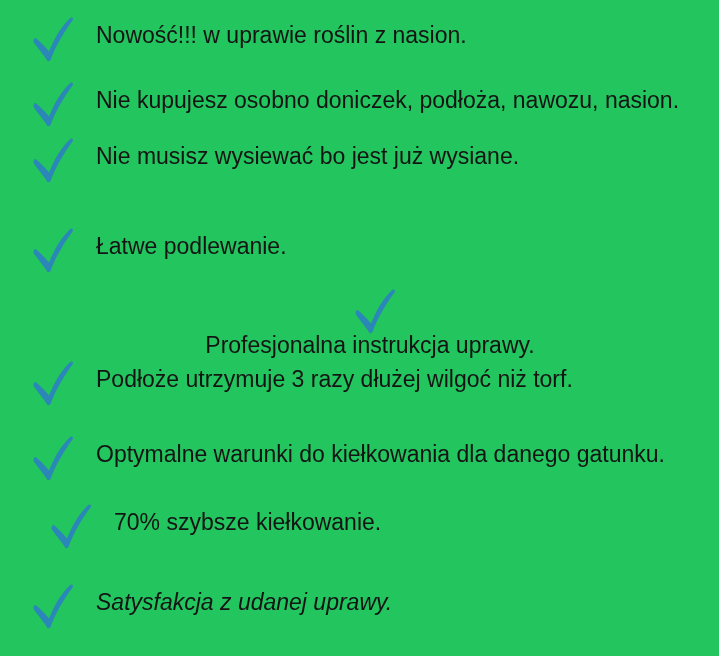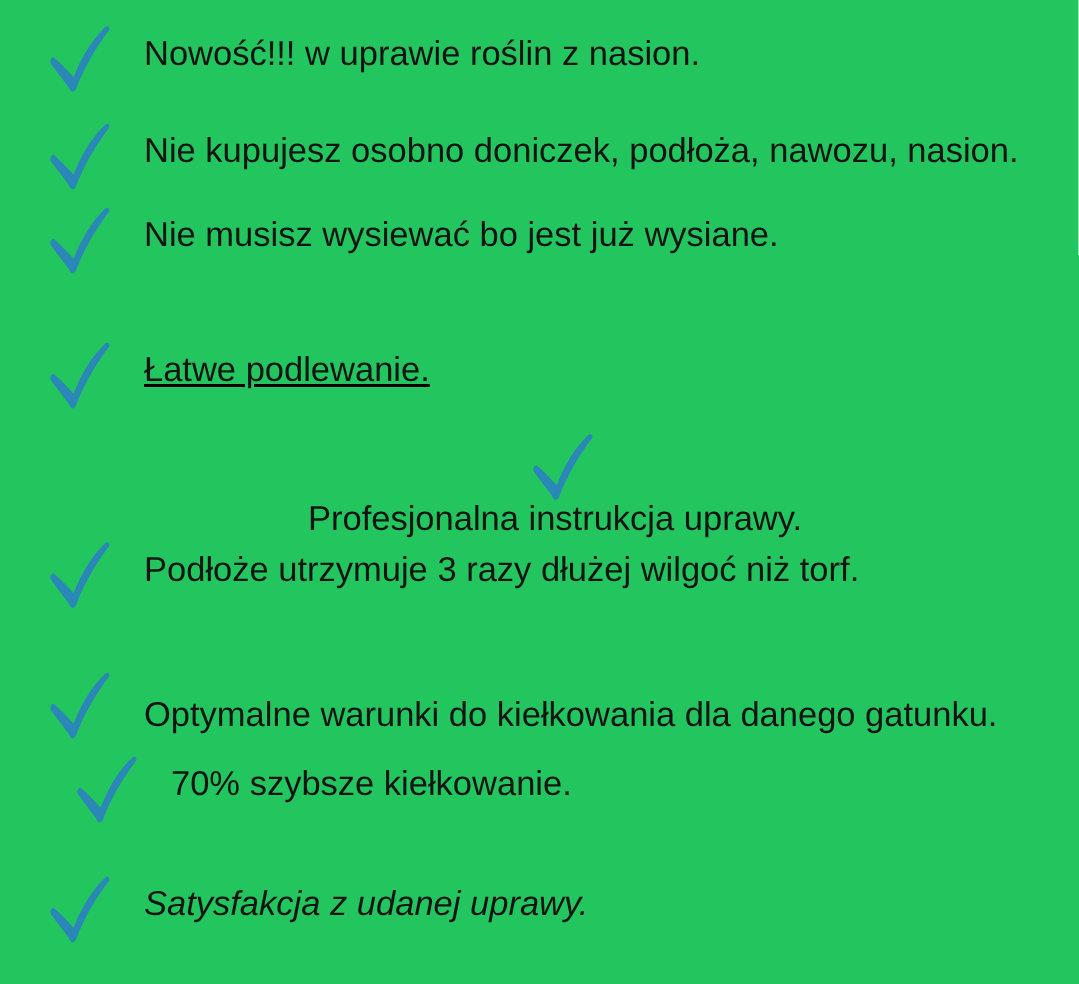--- a/index.html
+++ b/index.html
@@ -20,24 +20,24 @@
     left: 0;
     width: 100%;
     height: 72px;
     display: flex;
     align-items: center;
   }
   
   .row:nth-child(1) { top: 0px; }
   .row:nth-child(2) { top: 65px; }
   .row:nth-child(3) { top: 121px; }
-  .row:nth-child(4) { top: 211px; text-decoration: underline; }
+  .row:nth-child(4) { top: 211px; }
   .row:nth-child(5) { top: 284px; flex-direction: column; }
   .row:nth-child(6) { top: 344px; }
-  .row:nth-child(7) { top: 419px; align-items: flex-end; }
+  .row:nth-child(7) { top: 419px; }
   .row:nth-child(8) { top: 487px; padding-left: 18px; }
   .row:nth-child(9) { top: 567px; font-style: italic; }
   .check {
     width: 46px;
     height: 48px;
     margin-left: 29px;
     flex: 0 0 auto;
     transform: translateY(4px);
   }
   .label {

